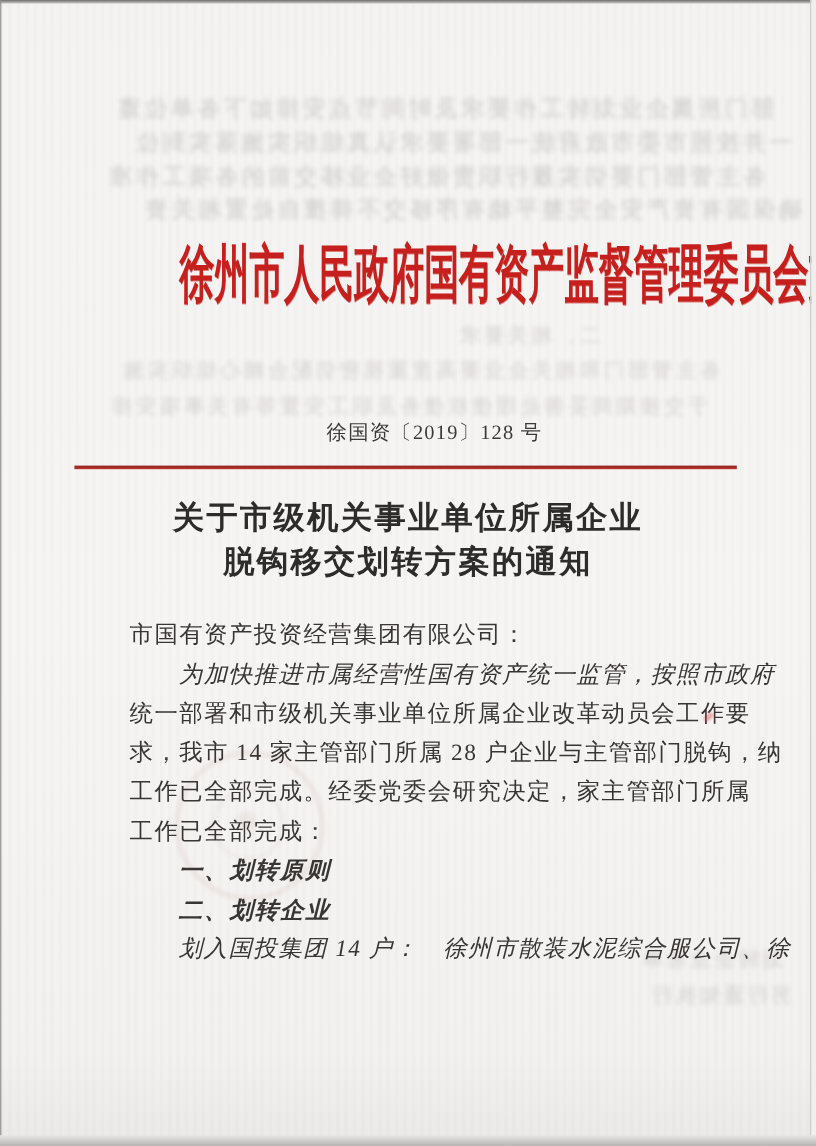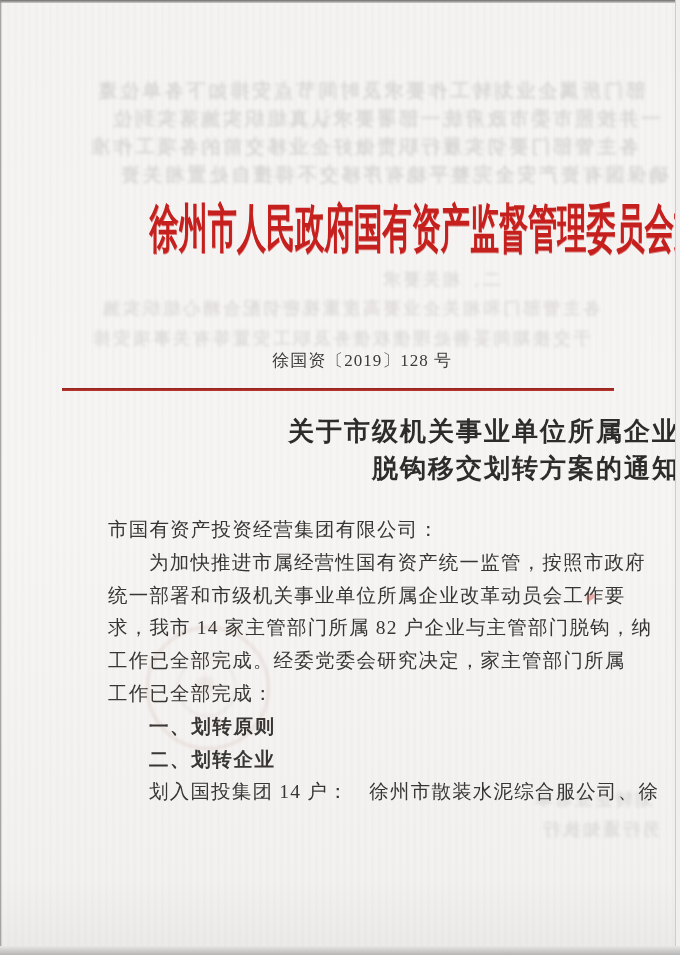--- a/index.html
+++ b/index.html
@@ -48,30 +48,30 @@
   }
   .doc-number{
     position:absolute;top:349px;left:22px;width:680px;
     text-align:center;font-size:17px;letter-spacing:1px;color:#3b3a38;
   }
   .red-rule{position:absolute;top:388px;left:62px;width:552px;height:3px;
     background:linear-gradient(180deg,#8e2420,#c0342c);}
   
   .doc-title{
     position:absolute;top:413px;left:0;width:680px;
-    text-align:right;font-size:26px;font-weight:bold;color:#2e2c2a;
+    text-align:center;font-size:26px;font-weight:bold;color:#2e2c2a;
     line-height:37px;letter-spacing:2px;
   }
   
   .body-block{
     position:absolute;top:514px;left:108px;width:512px;
     font-size:19.5px;color:#383532;letter-spacing:1.2px;
   }
   .body-line{height:32.8px;line-height:32.8px;white-space:nowrap;}
-  .body-line.indent{padding-left:41px;}
+  .body-line.indent{padding-left:41px;font-style:italic;}
   .body-line.bold{font-weight:bold;letter-spacing:1.6px;}
   
   .red-speck{position:absolute;left:586px;top:595px;width:9px;height:5px;
     background:rgba(205,70,65,0.4);border-radius:2px;transform:rotate(-38deg);filter:blur(0.7px);}
 </style>
 </head>
 <body>
 
 <div class="page">
 
@@ -99,21 +99,21 @@
 
   <div class="doc-title">
     <div>关于市级机关事业单位所属企业</div>
     <div>脱钩移交划转方案的通知</div>
   </div>
 
   <div class="body-block">
     <div class="body-line">市国有资产投资经营集团有限公司：</div>
     <div class="body-line indent">为加快推进市属经营性国有资产统一监管，按照市政府</div>
     <div class="body-line">统一部署和市级机关事业单位所属企业改革动员会工作要</div>
-    <div class="body-line">求，我市 14 家主管部门所属 82 户企业与主管部门脱钩，纳</div>
+    <div class="body-line">求，我市 14 家主管部门所属 28 户企业与主管部门脱钩，纳</div>
     <div class="body-line">工作已全部完成。经委党委会研究决定，家主管部门所属</div>
     <div class="body-line">工作已全部完成：</div>
     <div class="body-line indent bold">一、划转原则</div>
     <div class="body-line indent bold">二、划转企业</div>
     <div class="body-line indent">划入国投集团 14 户：　徐州市散装水泥综合服公司、徐</div>
   </div>
 
   <div class="red-speck"></div>
 
   <div class="edge-top"></div>

